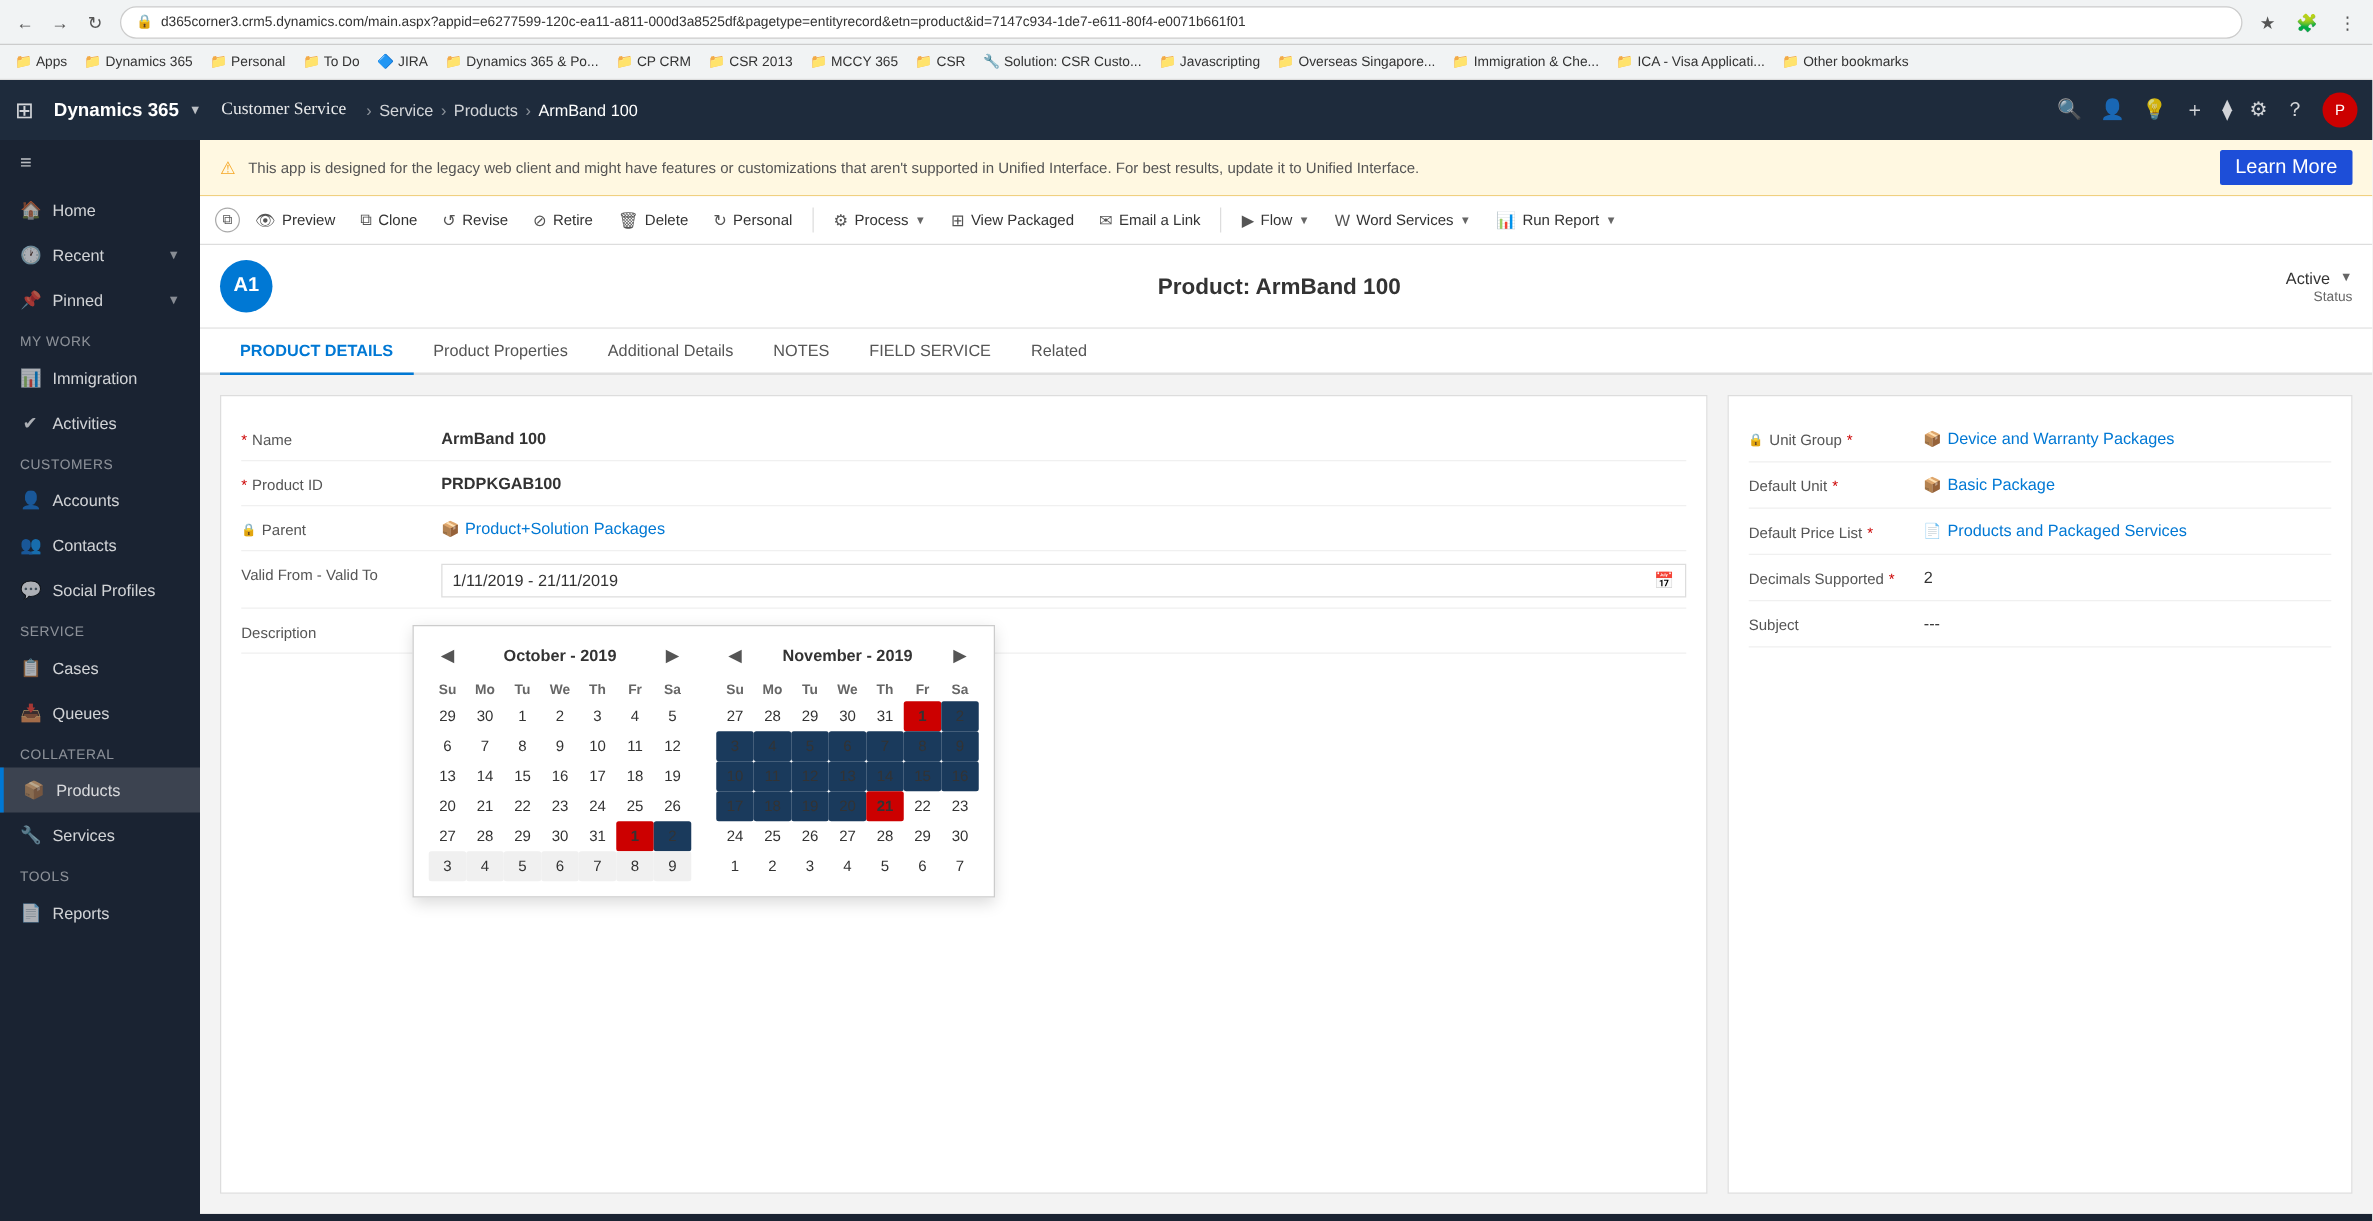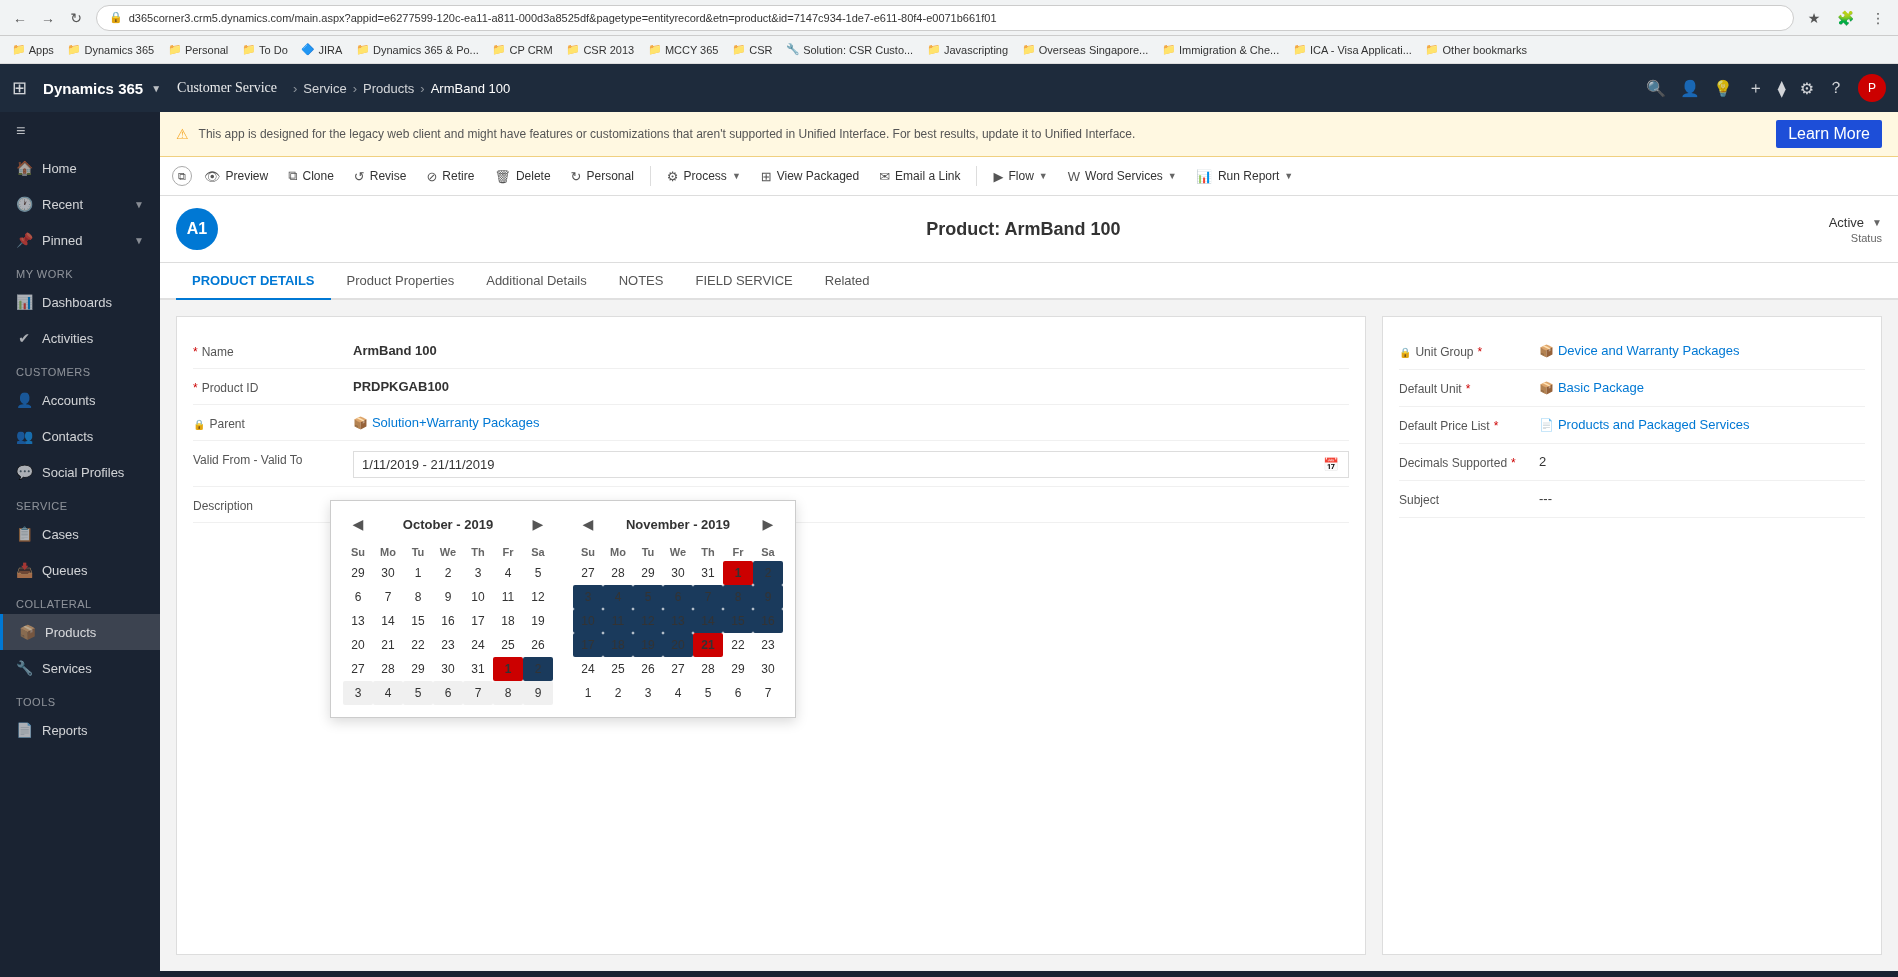--- a/index.html
+++ b/index.html
@@ -455,21 +455,21 @@
       <div class="sidebar-item-left">
         <span class="sidebar-item-icon">📌</span>
         <span>Pinned</span>
       </div>
       <span class="sidebar-arrow">▼</span>
     </div>
 
     <div class="sidebar-section-header">My Work</div>
     <div class="sidebar-item">
       <span class="sidebar-item-icon">📊</span>
-      <span>Dashboards</span>
+      <span>Immigration</span>
     </div>
     <div class="sidebar-item">
       <span class="sidebar-item-icon">✔</span>
       <span>Activities</span>
     </div>
 
     <div class="sidebar-section-header">Customers</div>
     <div class="sidebar-item">
       <span class="sidebar-item-icon">👤</span>
       <span>Accounts</span>
@@ -638,21 +638,21 @@
         </div>
 
         <div class="form-row">
           <div class="form-label">
             <span class="form-label-lock">🔒</span>
             Parent
           </div>
           <div class="form-value">
             <span class="form-value-link">
               <span class="form-value-link-icon">📦</span>
-              <span>Solution+Warranty Packages</span>
+              <span>Product+Solution Packages</span>
             </span>
           </div>
         </div>
 
         <div class="form-row">
           <div class="form-label">Valid From - Valid To</div>
           <div class="form-value">
             <div class="form-date-field">
               <span>1/11/2019 - 21/11/2019</span>
               <span class="form-date-icon">📅</span>

